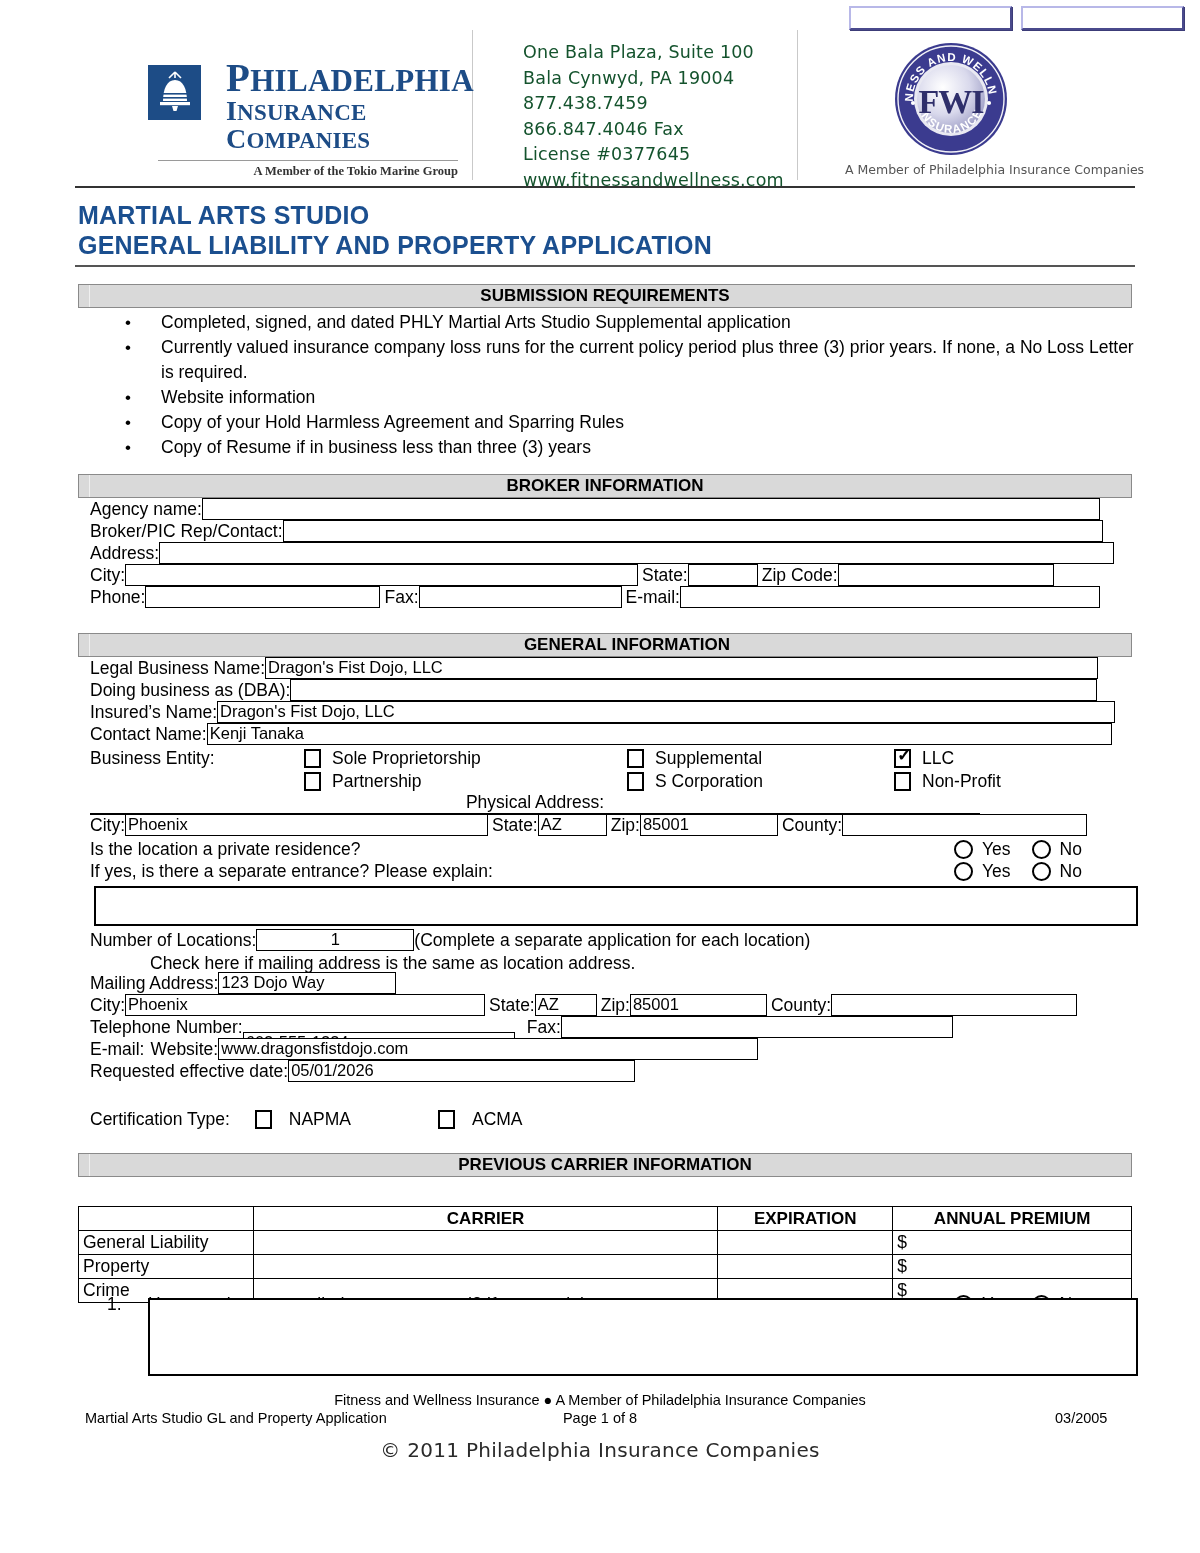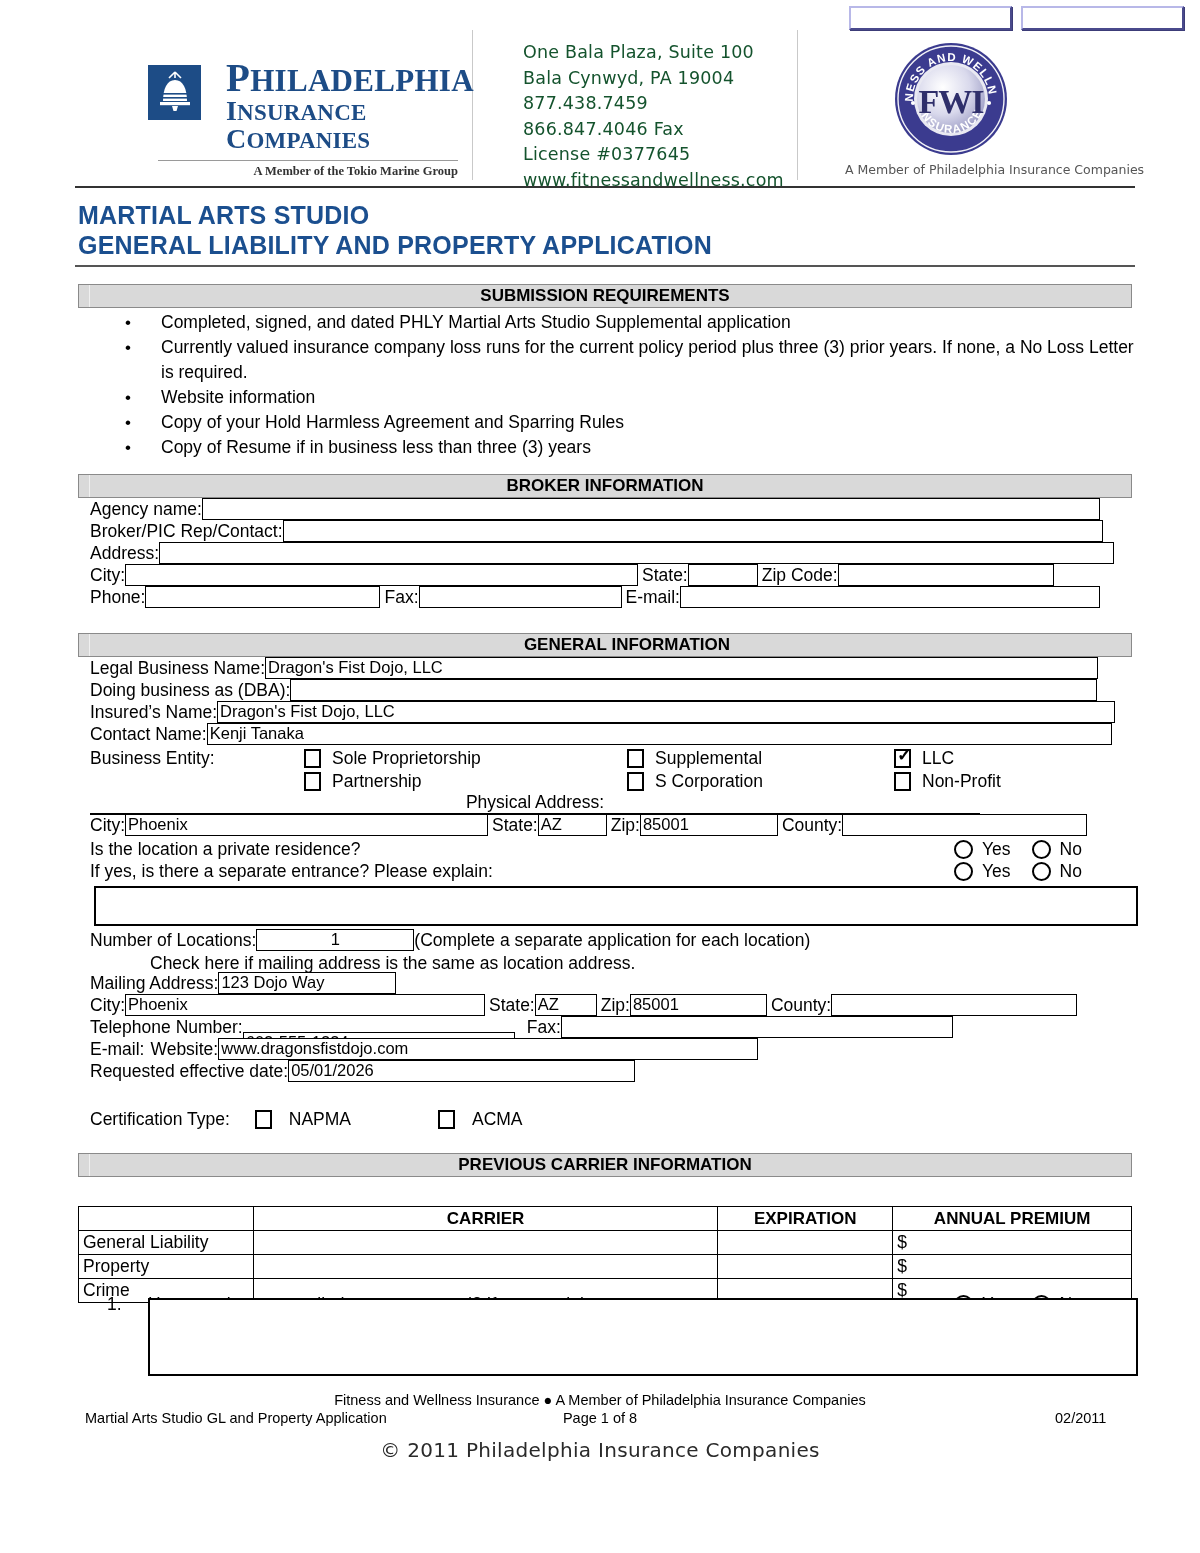--- a/index.html
+++ b/index.html
@@ -471,16 +471,16 @@
     <span style="margin-left:9px;">Yes</span>
     <span class="rad" style="margin-left:21px;"></span>
     <span style="margin-left:9px;">No</span>
   </div>
 
   <div class="bigbox" style="left:148px; top:1298px; width:990px; height:78px;"></div>
 
   <div class="footer" style="top:1392px; text-align:center;">Fitness and Wellness Insurance ● A Member of Philadelphia Insurance Companies</div>
   <div class="footer" style="top:1410px; left:85px; width:auto;">Martial Arts Studio GL and Property Application</div>
   <div class="footer" style="top:1410px; text-align:center;">Page 1 of 8</div>
-  <div class="footer" style="top:1410px; left:1055px; width:auto;">02/2011</div>
+  <div class="footer" style="top:1410px; left:1055px; width:auto;">03/2005</div>
   <div class="copy" style="top:1438px;">© 2011 Philadelphia Insurance Companies</div>
 
 </div>
 
 </body></html>

